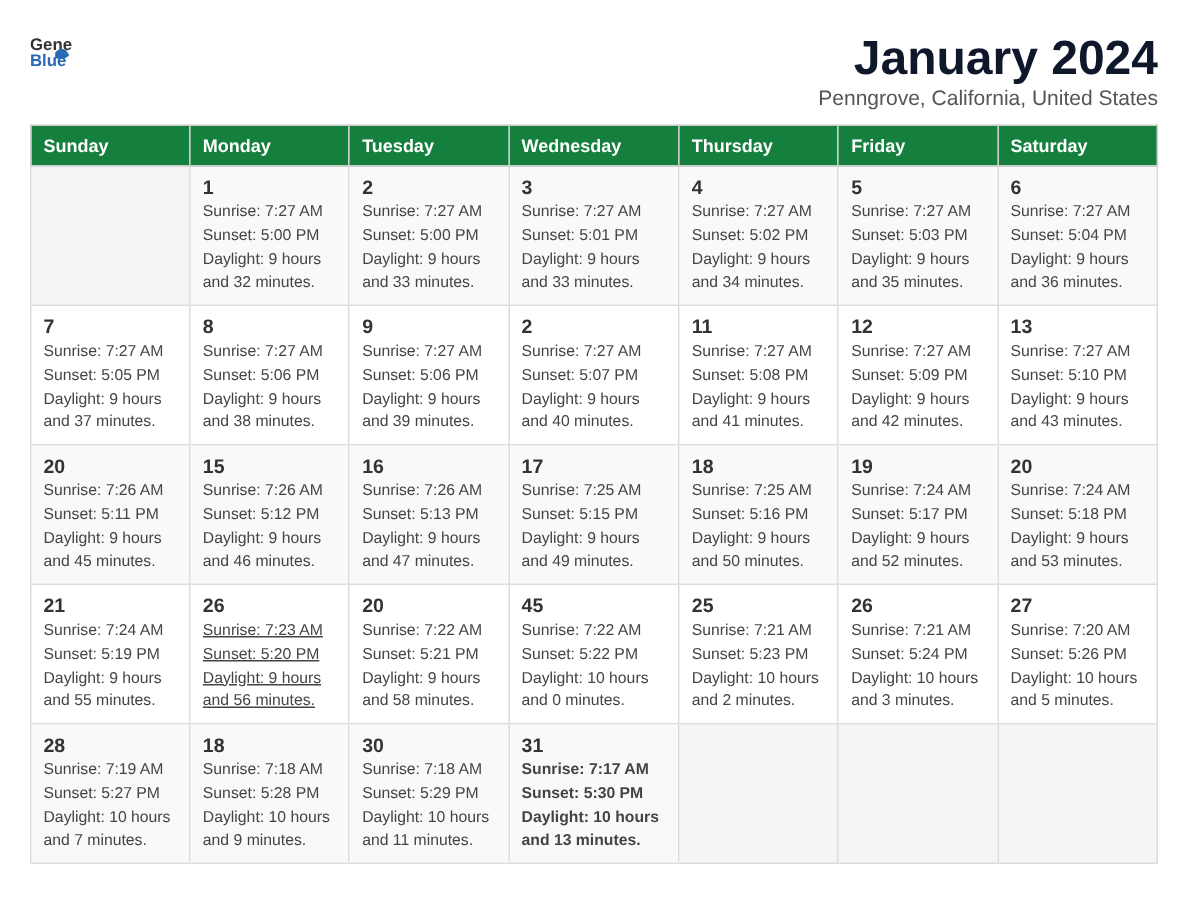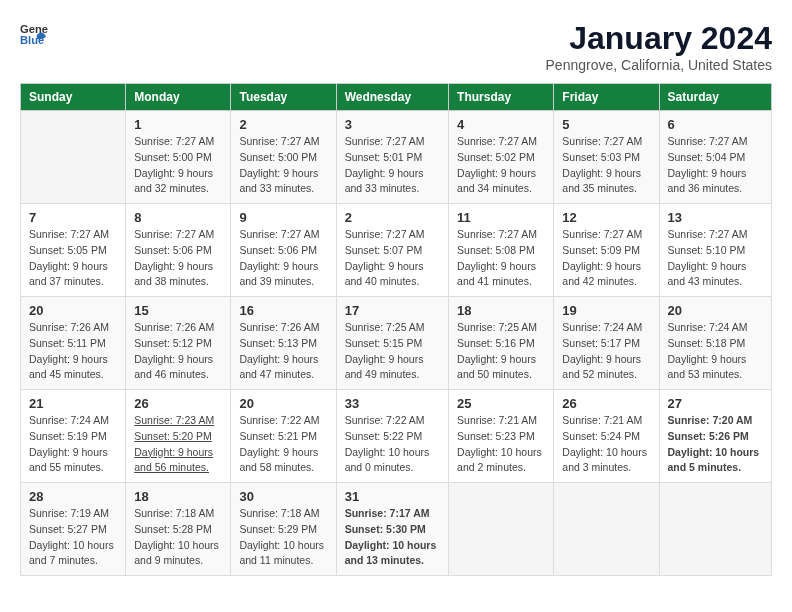--- a/index.html
+++ b/index.html
@@ -277,21 +277,21 @@
 and 56 minutes.</div>
         </td>
         <td>
           <span class="day-number">20</span>
           <div class="day-info" style="white-space: pre-line;">Sunrise: 7:22 AM
 Sunset: 5:21 PM
 Daylight: 9 hours
 and 58 minutes.</div>
         </td>
         <td>
-          <span class="day-number">33</span>
+          <span class="day-number">45</span>
           <div class="day-info" style="white-space: pre-line;">Sunrise: 7:22 AM
 Sunset: 5:22 PM
 Daylight: 10 hours
 and 0 minutes.</div>
         </td>
         <td>
           <span class="day-number">25</span>
           <div class="day-info" style="white-space: pre-line;">Sunrise: 7:21 AM
 Sunset: 5:23 PM
 Daylight: 10 hours
@@ -299,21 +299,21 @@
         </td>
         <td>
           <span class="day-number">26</span>
           <div class="day-info" style="white-space: pre-line;">Sunrise: 7:21 AM
 Sunset: 5:24 PM
 Daylight: 10 hours
 and 3 minutes.</div>
         </td>
         <td>
           <span class="day-number">27</span>
-          <div class="day-info" style="white-space: pre-line; font-weight: bold;">Sunrise: 7:20 AM
+          <div class="day-info" style="white-space: pre-line;">Sunrise: 7:20 AM
 Sunset: 5:26 PM
 Daylight: 10 hours
 and 5 minutes.</div>
         </td>
       </tr>
       <tr>
         <td>
           <span class="day-number">28</span>
           <div class="day-info" style="white-space: pre-line;">Sunrise: 7:19 AM
 Sunset: 5:27 PM

